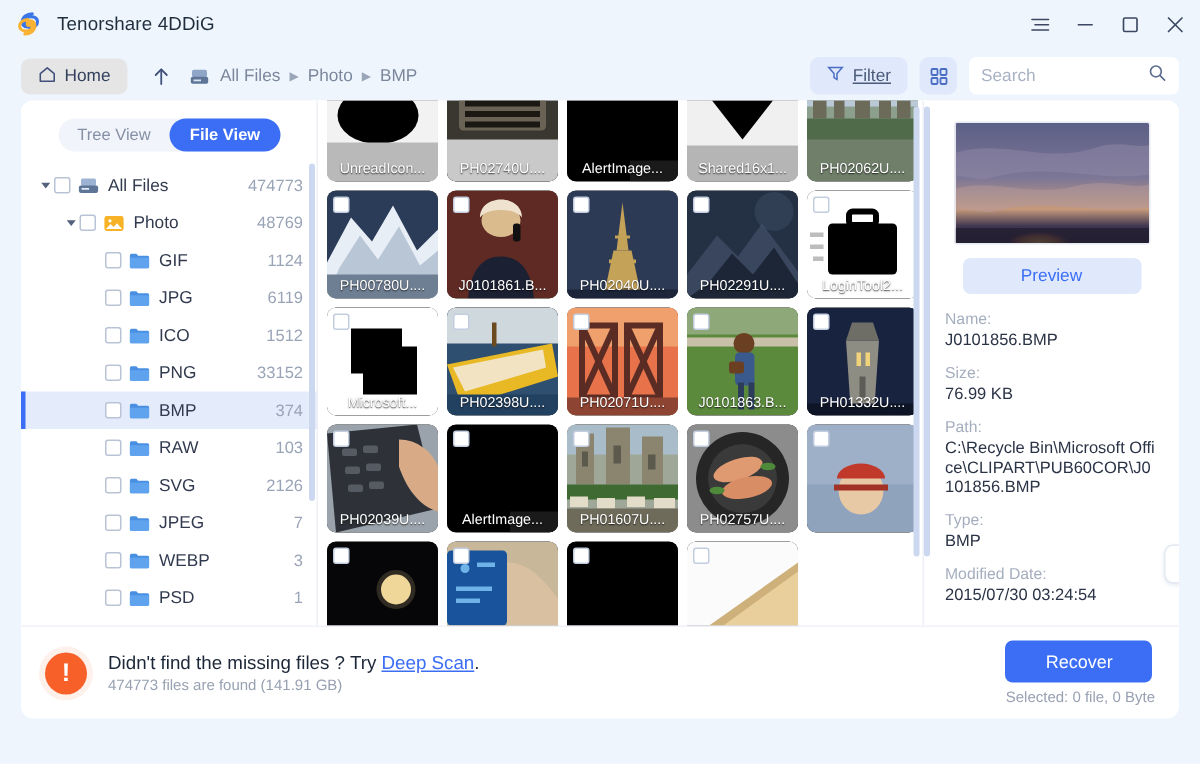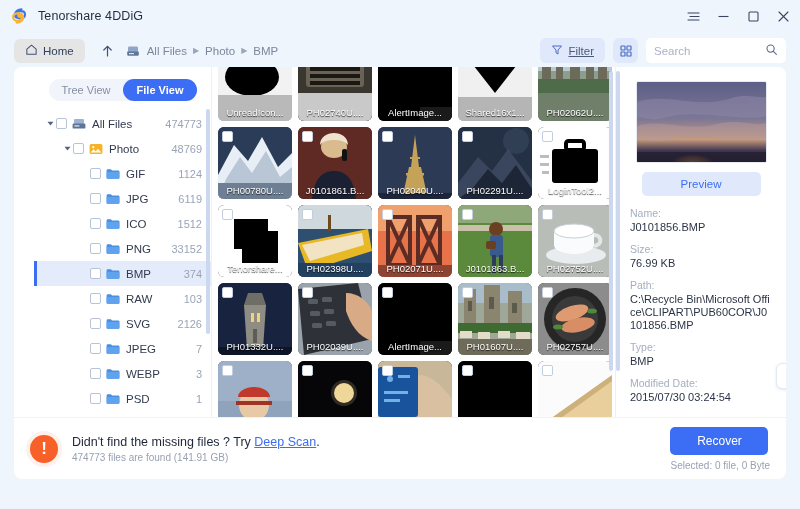--- a/index.html
+++ b/index.html
@@ -79,21 +79,21 @@
   
   .body-wrap {
     position: absolute; left: 14px; top: 67px; width: 772px; height: 350px;
     background: #fff; border-radius: 8px 8px 0 0; overflow: hidden;
     display: flex;
   }
 
   
   .sidebar {
     width: 198px; flex: none; background: #fff; position: relative;
-    display: flex; flex-direction: column; padding-left: 20px;
+    display: flex; flex-direction: column;
   }
   .viewtoggle {
     margin: 12px auto 8px; width: 148px; height: 22px;
     background: #f1f4fa; border-radius: 11px; display: flex; align-items: center;
     position: relative;
   }
   .vt {
     flex: 1; height: 22px; border-radius: 11px; font-size: 11px;
     display: flex; align-items: center; justify-content: center; color: #8590a6;
   }
@@ -610,21 +610,21 @@
               </svg></div>
             <div class="tcb"></div>
             <div class="tname">LoginTool2...</div>
           </div>
           <div class="tile">
             <div class="thumb"><svg width="74" height="72" viewBox="0 0 74 72" preserveAspectRatio="none">
                 <rect width="74" height="72" fill="#fff"></rect>
                 <path d="M16 14h34v12h10v32H24V44H16z" fill="#000"></path>
               </svg></div>
             <div class="tcb"></div>
-            <div class="tname">Tenorshare...</div>
+            <div class="tname">Microsoft...</div>
           </div>
           <div class="tile">
             <div class="thumb"><svg width="74" height="72" viewBox="0 0 74 72" preserveAspectRatio="none">
                 <rect width="74" height="72" fill="#2f4f70"></rect>
                 <rect y="0" width="74" height="24" fill="#cfd8dd"></rect>
                 <path d="M0 38 L70 24 L74 46 L10 66 Z" fill="#e8b925"></path>
                 <path d="M4 40 L64 28 L66 40 L12 56 Z" fill="#f2e3c2"></path>
                 <rect x="30" y="10" width="3" height="16" fill="#6a4b20"></rect>
                 <rect y="58" width="74" height="14" fill="#22405f"></rect>
               </svg></div>
@@ -654,31 +654,20 @@
                 <rect y="0" width="74" height="18" fill="#8ea87a"></rect>
                 <path d="M0 20 h74 v6 H0z" fill="#c8c0a8"></path>
                 <circle cx="38" cy="24" r="7" fill="#6b3f22"></circle>
                 <rect x="32" y="30" width="13" height="22" rx="3" fill="#3a5a8e"></rect>
                 <rect x="34" y="50" width="4" height="18" fill="#2c3d5c"></rect>
                 <rect x="41" y="50" width="4" height="18" fill="#2c3d5c"></rect>
                 <rect x="28" y="36" width="10" height="8" rx="2" fill="#6b3f22"></rect>
               </svg></div>
             <div class="tcb"></div>
             <div class="tname">J0101863.B...</div>
-          </div>
-          <div class="tile">
-            <div class="thumb"><svg width="74" height="72" viewBox="0 0 74 72" preserveAspectRatio="none">
-                <rect width="74" height="72" fill="#b9bdb8"></rect>
-                <ellipse cx="38" cy="50" rx="30" ry="9" fill="#e9ecee"></ellipse>
-                <path d="M16 26h40v14a20 9 0 0 1-40 0z" fill="#fafbfc"></path>
-                <ellipse cx="36" cy="26" rx="20" ry="7" fill="#fff" stroke="#c9cfd4"></ellipse>
-                <path d="M56 30c8 0 9 10 0 11" fill="none" stroke="#e3e7ea" stroke-width="4"></path>
-              </svg></div>
-            <div class="tcb"></div>
-            <div class="tname">PH02752U....</div>
           </div>
           <div class="tile">
             <div class="thumb"><svg width="74" height="72" viewBox="0 0 74 72" preserveAspectRatio="none">
                 <rect width="74" height="72" fill="#182340"></rect>
                 <polygon points="26,22 48,22 45,66 29,66" fill="#8e8d83"></polygon>
                 <polygon points="30,10 44,10 48,22 26,22" fill="#6f6e66"></polygon>
                 <rect x="33" y="30" width="3" height="9" fill="#f0d37a"></rect>
                 <rect x="39" y="30" width="3" height="9" fill="#f0d37a"></rect>
                 <rect x="35" y="46" width="4" height="14" fill="#5d5c56"></rect>
                 <rect y="64" width="74" height="8" fill="#0e1527"></rect>

